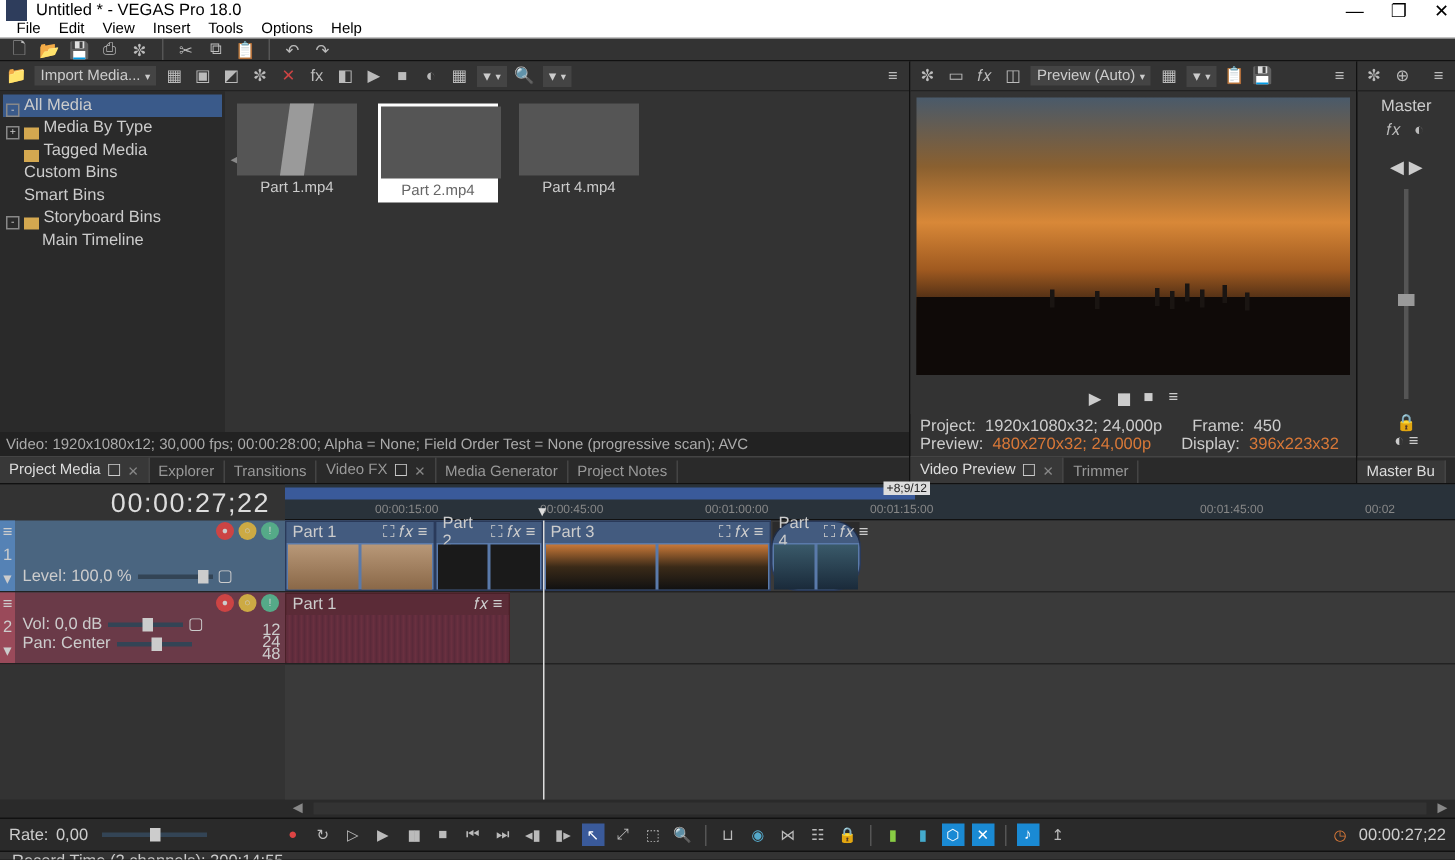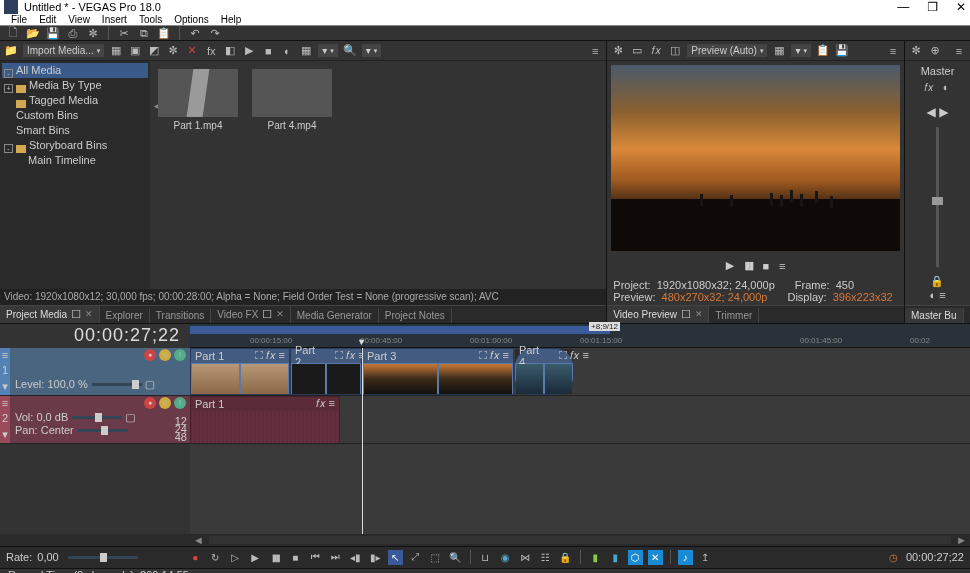--- a/index.html
+++ b/index.html
@@ -71,21 +71,21 @@
 .trackhead.audio .edge{background:#9a4a5a}
 .trackhead .body{flex:1;padding:3px 5px;position:relative}
 .trackhead .icons{position:absolute;right:4px;top:1px;display:flex;gap:3px}
 .trackhead .icons span{width:12px;height:12px;border-radius:50%;display:inline-flex;align-items:center;justify-content:center;font-size:7px}
 .tslider{display:inline-block;width:50px;height:3px;background:#345;position:relative;vertical-align:middle;margin-left:4px}
 .tslider .k{position:absolute;top:-3px;width:7px;height:9px;background:#ccc}
 .lanes{flex:1;position:relative;background:#3a3a3a}
 .lane{height:48px;border-bottom:1px solid #222;position:relative}
 .clip{position:absolute;top:0;height:100%;background:#5a7aaa;border:1px solid #2a3a5a}
 .clip.aud{background:#7a3a4a;border-color:#4a2028}
-.clip .head{height:14px;background:rgba(0,0,0,.25);display:flex;align-items:center;padding:0 4px;gap:20px;font-size:8px;color:#ddd}
+.clip .head{height:14px;background:rgba(0,0,0,.25);display:flex;align-items:center;padding:0 4px;gap:10px;font-size:8px;color:#ddd}
 .clip .head .r{margin-left:auto;display:flex;gap:3px;font-size:8px}
 .clip .body{height:32px;display:flex}
 .clip .body .frame{flex:1;background:linear-gradient(#c87838,#3a2a18,#111);margin:1px}
 .clip .body .frame.road{background:linear-gradient(#b89878,#8a6848)}
 .clip .body .frame.dark{background:#1a1a1a}
 .clip .body .frame.boat{background:linear-gradient(#3a5a6a,#1a2a3a)}
 .clip.aud .body{background:repeating-linear-gradient(90deg,#5a2a3a,#6a3040 2px,#5a2a3a 4px)}
 .playhead{position:absolute;top:0;bottom:0;width:1px;background:#ddd;left:172px;z-index:5}
 .playhead::before{content:"▼";position:absolute;top:-11px;left:-5px;color:#ddd;font-size:9px}
 .bottombar{height:22px;background:#2a2a2a;display:flex;align-items:center;padding:0 6px;gap:5px;font-size:10px;border-top:1px solid #111}
@@ -183,20 +183,24 @@
           </div>
           <div class="row in2">
             <span>Main Timeline</span>
           </div>
         </div>
       <div class="thumbs" id="thumbs">
         <span style="position:absolute;left:2px;top:40px;color:#888;font-size:9px">◄</span>
       <div class="thumb">
             <div class="img road-thumb"></div>
             <div class="cap">Part 1.mp4</div>
+          </div>
+          <div class="thumb sel">
+            <div class="img gradient-sky"></div>
+            <div class="cap">Part 2.mp4</div>
           </div>
           <div class="thumb">
             <div class="img boat-thumb"></div>
             <div class="cap">Part 4.mp4</div>
           </div>
         </div>
     </div>
     <div class="mediafoot">Video: 1920x1080x12; 30,000 fps; 00:00:28:00; Alpha = None; Field Order Test = None (progressive scan); AVC</div>
     <div class="tabs" id="lefttabs">
         <div class="tab active">Project Media <span>☐</span> <span class="x">✕</span></div>

